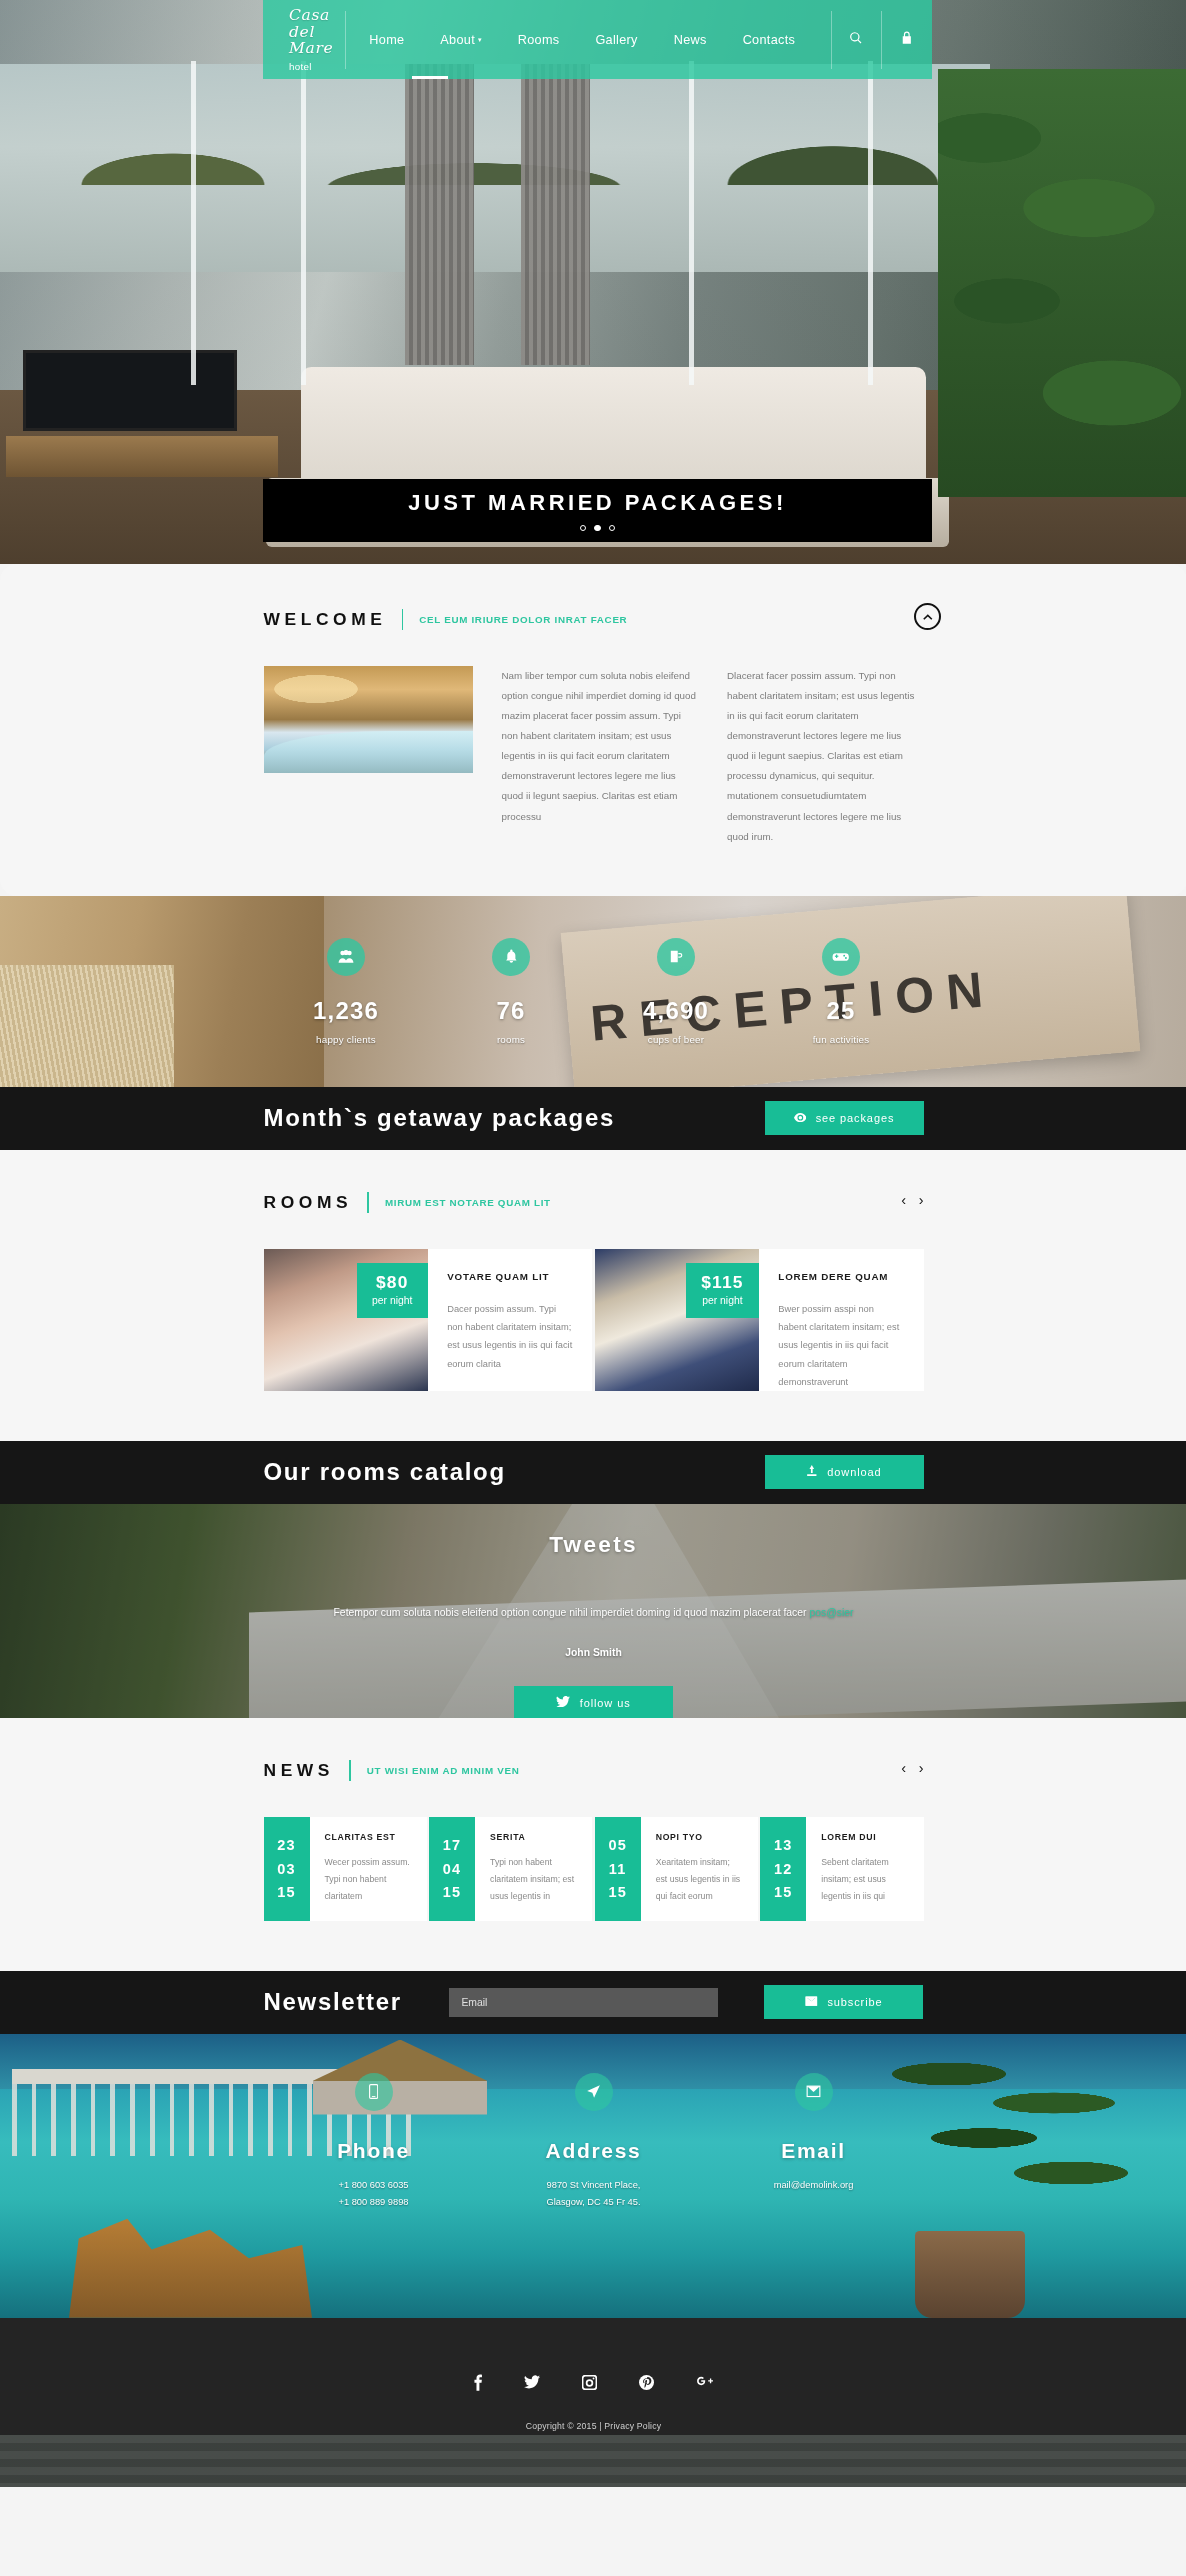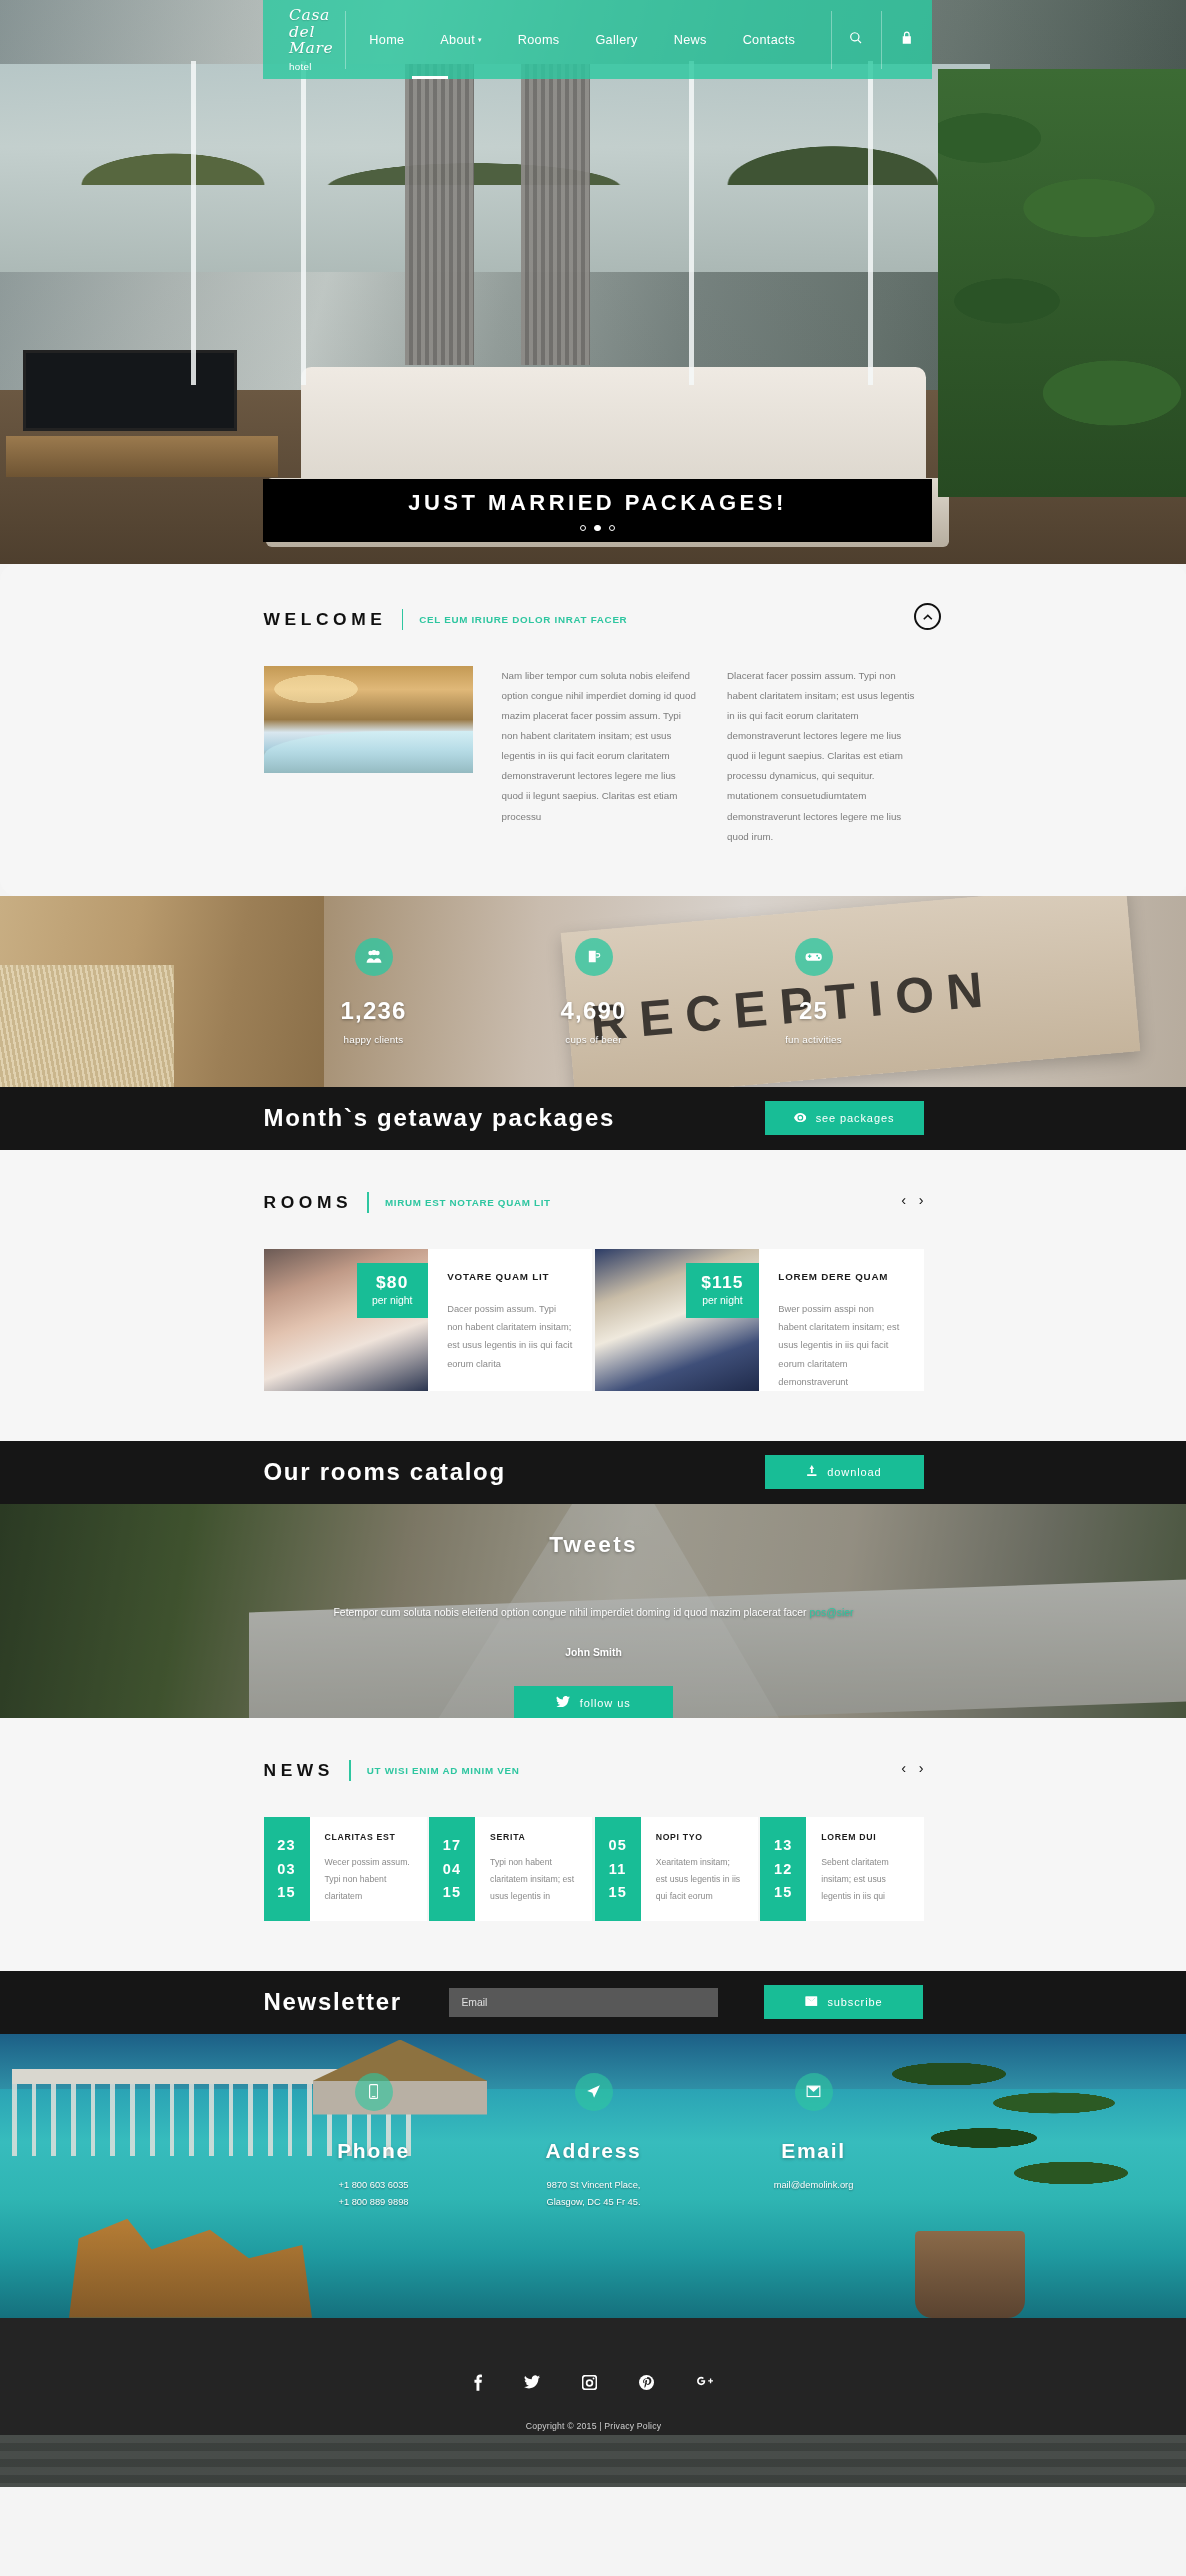--- a/index.html
+++ b/index.html
@@ -468,20 +468,29 @@
               <circle cx="8" cy="7" r="4"></circle>
               <circle cx="20" cy="7" r="4"></circle>
               <circle cx="14" cy="6" r="4.5"></circle>
               <path d="M1 24c0-5 3.5-8 7-8s7 3 7 8zM13 24c0-5 3.5-8 7-8s7 3 7 8z"></path>
             </svg>
         </div>
         <div class="num">1,236</div>
         <div class="lbl">happy clients</div>
       </div>
 
+      <div class="counter">
+        <div class="circ">
+          <svg width="12.7" height="15" viewBox="0 0 22 26">
+              <path d="M11 1a2 2 0 0 0-2 2v1.2C6.1 5.1 4 7.8 4 11v6l-2 3h18l-2-3v-6c0-3.2-2.1-5.9-5-6.8V3a2 2 0 0 0-2-2zM8 21a3 3 0 0 0 6 0z"></path>
+            </svg>
+        </div>
+        <div class="num">76</div>
+        <div class="lbl">rooms</div>
+      </div>
 
       <div class="counter">
         <div class="circ">
           <svg width="14" height="15" viewBox="0 0 24 26">
               <path d="M3 3h12v20H3zM16 7h3a3 3 0 0 1 0 8h-3v-2h3a1 1 0 0 0 0-4h-3z"></path>
             </svg>
         </div>
         <div class="num">4,690</div>
         <div class="lbl">cups of beer</div>
       </div>

